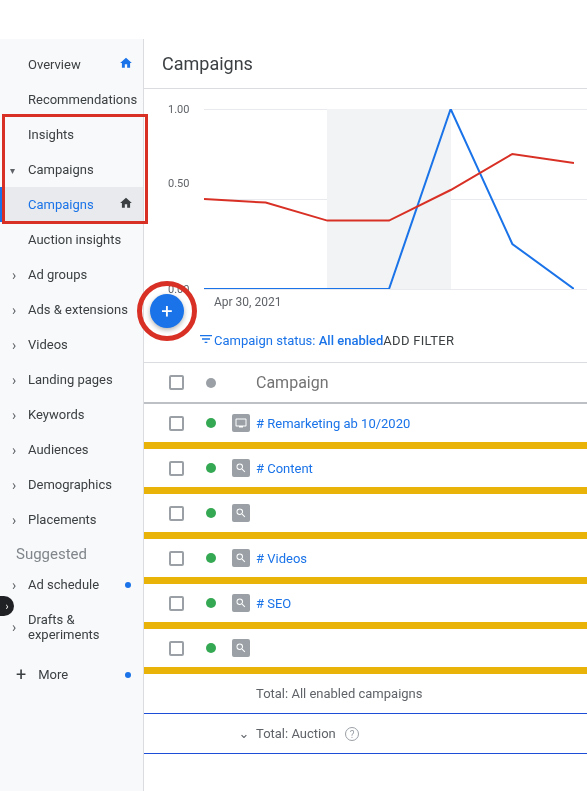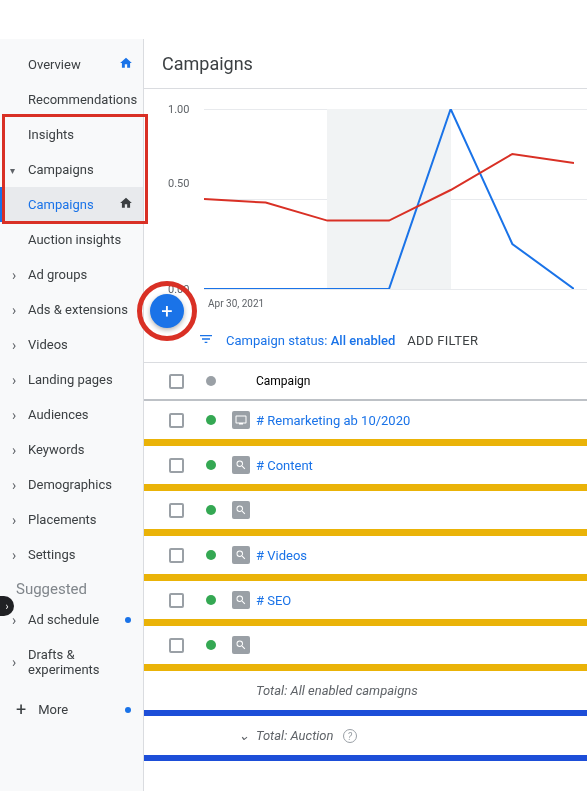--- a/index.html
+++ b/index.html
@@ -27,49 +27,49 @@
 
 .main { flex: 1; background: #fff; display: flex; flex-direction: column; }
 .title-row { padding: 14px 18px; font-size: 18px; color: #3c4043; border-bottom: 1px solid #dadce0; }
 
 
 .chart-area { padding: 0 0 0 18px; background: #fff; }
 .chart { position: relative; height: 210px; margin-top: 20px; }
 .y-label { position: absolute; left: 6px; font-size: 11px; color: #5f6368; transform: translateY(-50%); }
 .grid-line { position: absolute; left: 42px; right: 0; height: 1px; background: #e8eaed; }
 .shade { position: absolute; background: #f1f3f4; top: 0; bottom: 30px; }
-.x-label { position: absolute; left: 46px; bottom: 10px; font-size: 10px; color: #5f6368; }
+.x-label { position: absolute; left: 52px; bottom: 10px; font-size: 12px; color: #5f6368; }
 
 
 .fab { position: absolute; left: 150px; top: 294px; width: 34px; height: 34px; border-radius: 50%; background: #1a73e8; color: #fff; display: flex; align-items: center; justify-content: center; font-size: 20px; box-shadow: 0 2px 5px rgba(0,0,0,0.3); z-index: 5; cursor: pointer; }
 
 
-.filter-bar { display: flex; align-items: center; padding: 12px 12px 12px 54px; gap: 12px; }
+.filter-bar { display: flex; align-items: center; padding: 12px 12px 12px 54px; }
 .funnel { color: #1a73e8; }
 .filter-text { color: #5f6368; font-size: 13px; }
 .filter-text .link { color: #1a73e8; }
 .filter-text .bold { color: #1a73e8; font-weight: 500; }
 .add-filter { color: #3c4043; font-size: 13px; letter-spacing: 0.3px; cursor: pointer; }
 
 
 .table { border-top: 1px solid #dadce0; }
 .th-row, .tr { display: flex; align-items: center; border-bottom: 7px solid #eab308; padding: 10px 12px; min-height: 38px; }
-.th-row { color: #000000; font-size: 12px; border-bottom: 2px solid #bdc1c6; }
+.th-row { color: #737373; font-size: 16px; border-bottom: 2px solid #bdc1c6; }
 .col-cb { width: 40px; display: flex; justify-content: center; }
 .col-status { width: 30px; display: flex; justify-content: center; }
 .col-icon { width: 30px; display: flex; justify-content: center; }
 .col-name { flex: 1; }
 .cb { width: 15px; height: 15px; border: 2px solid #9aa0a6; border-radius: 2px; cursor: pointer; }
 .status-dot { width: 10px; height: 10px; border-radius: 50%; }
 .status-dot.grey { background: #9aa0a6; }
 .status-dot.green { background: #34a853; }
 .type-icon { width: 18px; height: 18px; background: #9aa0a6; border-radius: 2px; display: flex; align-items: center; justify-content: center; }
 .type-icon svg { width: 12px; height: 12px; fill: #fff; }
 .camp-link { color: #1a73e8; font-size: 13px; cursor: pointer; }
-.total-row { display: flex; align-items: flex-end; padding: 12px 12px; border-bottom: 6px solid #1d4ed8; font-style: italic; }
+.total-row { display: flex; align-items: flex-end; padding: 12px 12px; border-bottom: 1px solid #1d4ed8; }
 .total-row .spacer { width: 100px; }
 .total-row .chev { width: 24px; text-align: center; color: #5f6368; cursor: pointer; }
 .total-label { color: #5f6368; font-size: 13px; }
 .info-circ { display: inline-block; width: 14px; height: 14px; border: 1px solid #9aa0a6; border-radius: 50%; color: #9aa0a6; font-size: 10px; text-align: center; line-height: 13px; margin-left: 6px; cursor: pointer; }
 
 
 .collapse-handle { position: absolute; left: 0; top: 596px; width: 14px; height: 20px; background: #202124; border-radius: 0 10px 10px 0; color: #fff; display: flex; align-items: center; justify-content: center; font-size: 10px; z-index: 20; cursor: pointer; }
 </style>
 </head>
 <body>
@@ -114,33 +114,30 @@
     <div class="side-item expandable">
       <span>Ads &amp; extensions</span>
     </div>
     <div class="side-item expandable">
       <span>Videos</span>
     </div>
     <div class="side-item expandable">
       <span>Landing pages</span>
     </div>
     <div class="side-item expandable">
+      <span>Keywords</span>
+    </div>
+    <div class="side-item expandable">
       <span>Audiences</span>
     </div>
     <div class="side-item expandable">
-      <span>Keywords</span>
-    </div>
-    <div class="side-item expandable">
       <span>Demographics</span>
     </div>
     <div class="side-item expandable">
       <span>Placements</span>
-    </div>
-    <div class="side-item expandable">
-      <span>Settings</span>
     </div>
     <div class="suggested">Suggested</div>
     <div class="side-item expandable">
       <span>Ad schedule</span>
       <span class="dot-blue"></span>
     </div>
     <div class="side-item expandable">
       <span>Drafts &amp; experiments</span>
     </div>
     <div class="more-row">

